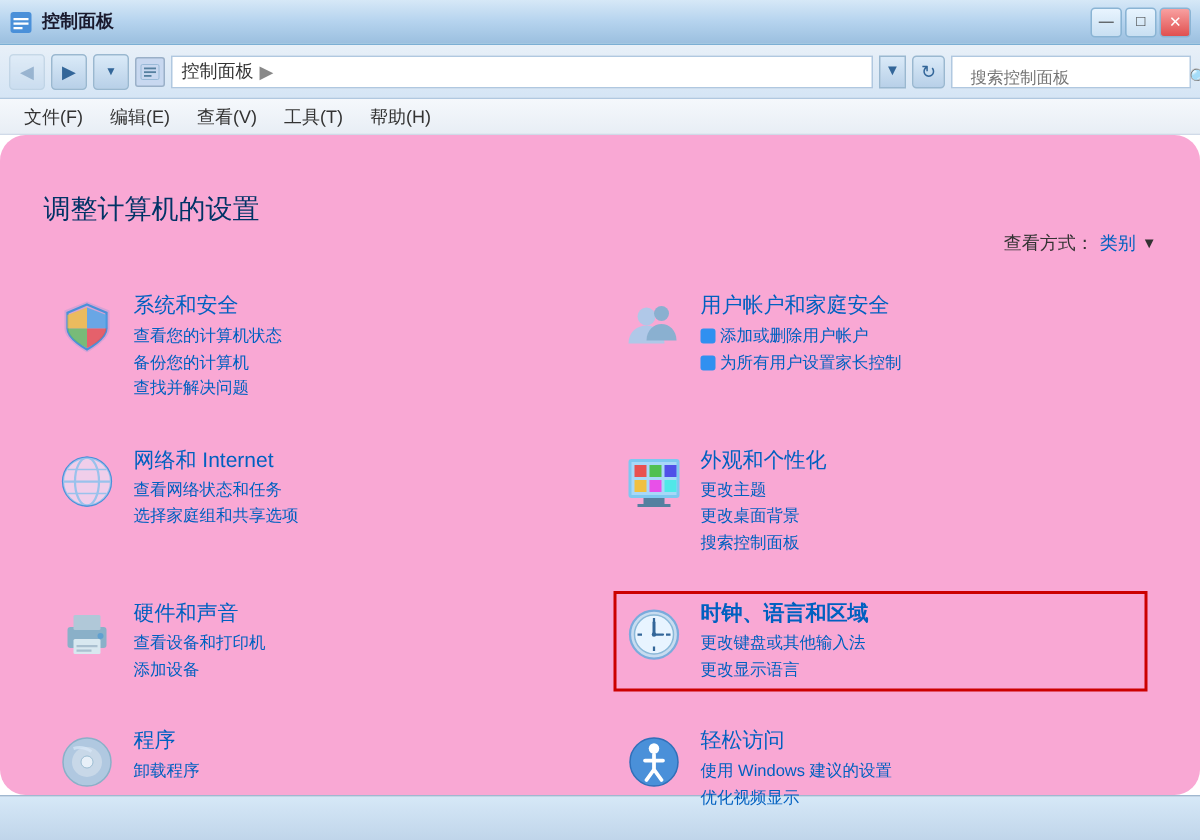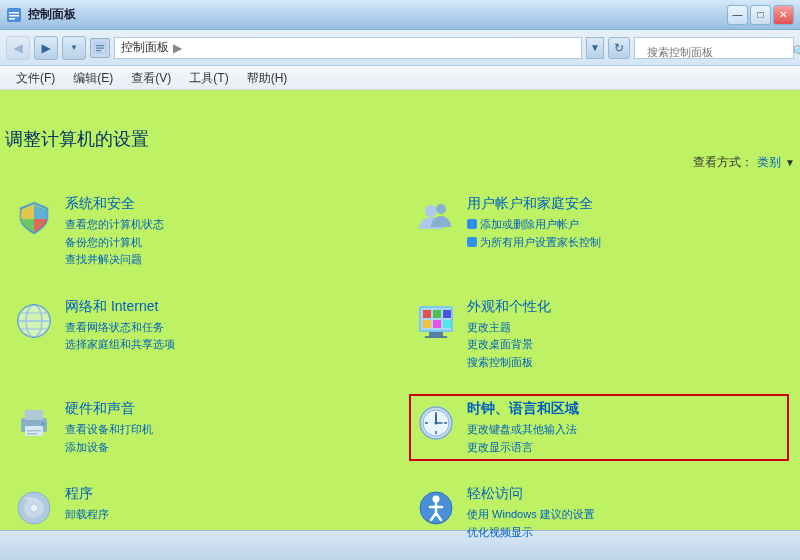--- a/index.html
+++ b/index.html
@@ -155,25 +155,26 @@
     .menu-item {
       padding: 2px 8px;
       font-size: 12px;
       color: #333;
       cursor: pointer;
       border-radius: 2px;
     }
 
     
     .main-content {
-      background: #bef264;
+      background: #f9a8d4;
       height: calc(560px - 30px - 36px - 24px - 30px);
       display: flex;
       flex-direction: column;
-      padding: 16px 5px;
+      padding: 16px 29px;
+      border-radius: 17px;
     }
     .page-title-row {
       display: flex;
       align-items: center;
       justify-content: space-between;
       margin-bottom: 16px;
     }
     .page-title {
       font-size: 18px;
       color: #003366;

